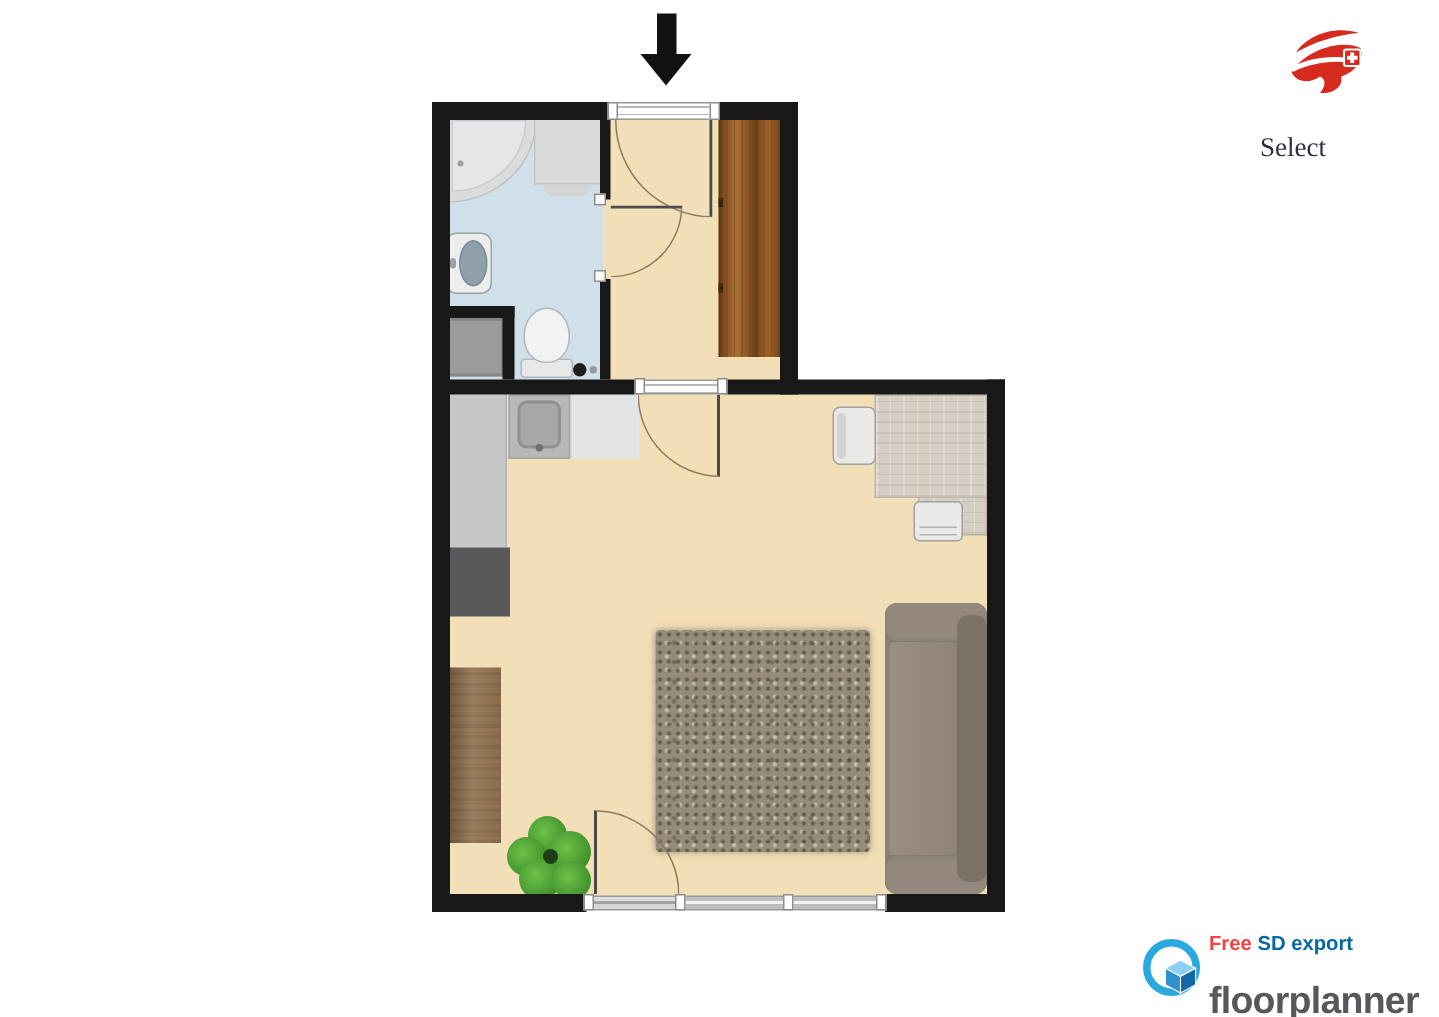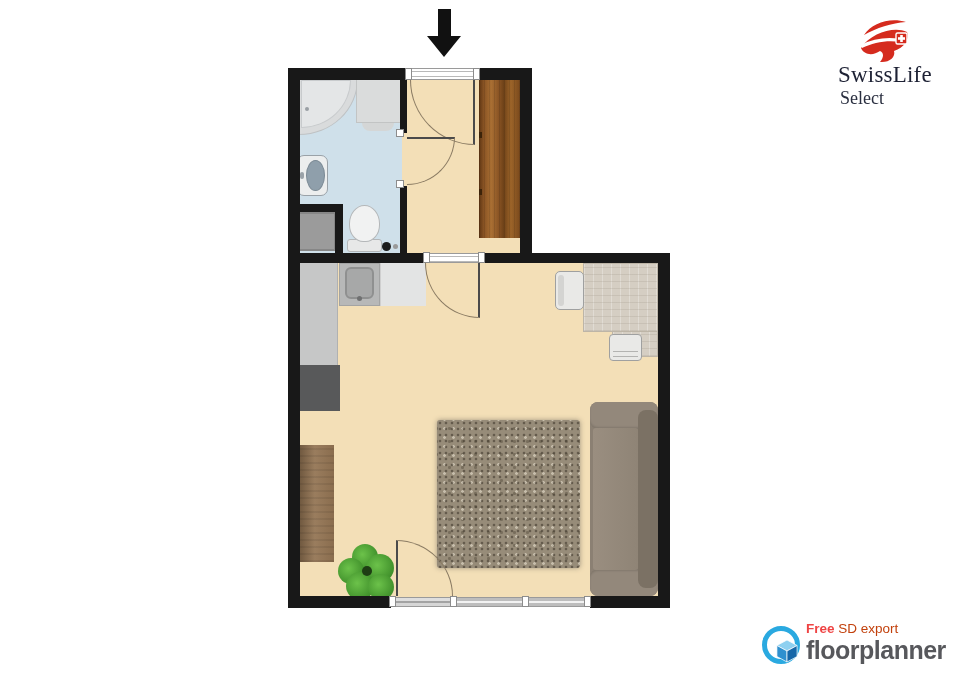--- a/index.html
+++ b/index.html
@@ -132,22 +132,22 @@
      font-size:18px;color:#2a2f40;}
 
   
   .fp{left:756px;top:620px;width:200px;height:52px;z-index:60;color:#5a5b5f;}
   .fp-circle{position:absolute;left:6px;top:6px;width:38px;height:38px;border-radius:50%;
      border:5px solid #2aa9e0;background:#fff;box-sizing:border-box;}
   .fp-cube{position:absolute;left:9px;top:8px;}
   .fp-text{position:absolute;left:50px;top:2px;line-height:1;}
   .fp-line1{font-size:13.5px;}
   .fp-free{font-weight:bold;color:#ef4444;}
-  .fp-export{color:#c2410c;}
-  .fp-brand{font-size:25px;font-weight:bold;letter-spacing:-.5px;color:#57585c;margin-top:2px;}
+  .fp-export{color:#0369a1;font-weight:bold;}
+  .fp-brand{font-size:25px;font-weight:bold;letter-spacing:-.5px;color:#57585c;margin-top:19px;}
 </style>
 </head>
 <body>
 
 <div class="page">
 
   <div class="abs arrow-shaft"></div>
   <div class="abs arrow-head"></div>
 
   <div class="floor floor-bath"></div>
@@ -247,21 +247,20 @@
 
   <div class="abs swisslife">
     <svg class="sl-icon" viewBox="0 0 56 48">
       <path d="M8 19 C16 7, 34 1, 50 6 C36 7, 20 12, 8 19 Z" fill="#d52b1e"></path>
       <path d="M5 32 C15 17, 38 10, 51 16 C54 23, 48 32, 38 35 C40 41, 33 47, 24 46 C28 41, 28 37, 24 35 C17 40, 8 39, 5 32 Z" fill="#d52b1e"></path>
       <path d="M4 29 C20 21, 38 20, 52 25 L52 28 C38 23, 20 25, 6 32 Z" fill="#ffffff"></path>
       <rect x="40" y="17" width="11" height="11" rx="1.5" fill="#d52b1e" stroke="#ffffff" stroke-width="1.4"></rect>
       <rect x="44.2" y="19" width="2.6" height="7" fill="#ffffff"></rect>
       <rect x="42" y="21.2" width="7" height="2.6" fill="#ffffff"></rect>
     </svg>
-    <div class="sl-name">SwissLife</div>
     <div class="sl-select">Select</div>
   </div>
 
   <div class="abs fp">
     <div class="fp-circle">
       <svg class="fp-cube" width="22" height="24" viewBox="0 0 24 26">
         <polygon points="12,1 23,7 12,13 1,7" fill="#8ed0f0" stroke="#ffffff" stroke-width="0.8"></polygon>
         <polygon points="1,7 12,13 12,25 1,19" fill="#2f90cf" stroke="#ffffff" stroke-width="0.8"></polygon>
         <polygon points="23,7 12,13 12,25 23,19" fill="#1667a8" stroke="#ffffff" stroke-width="0.8"></polygon>
       </svg>

